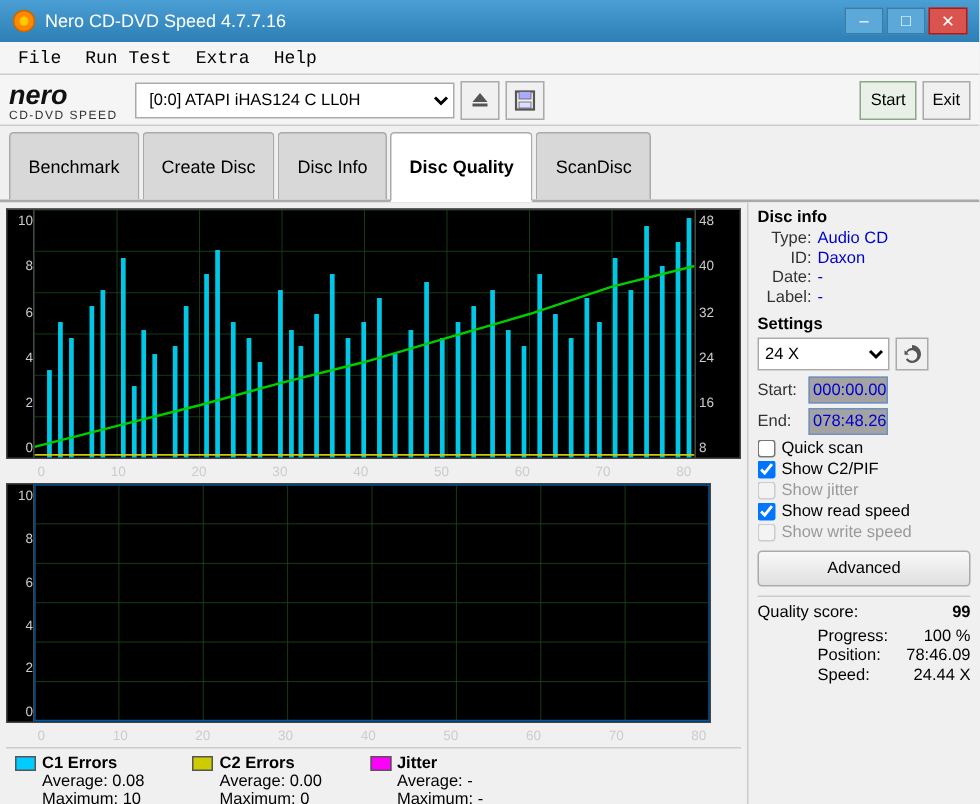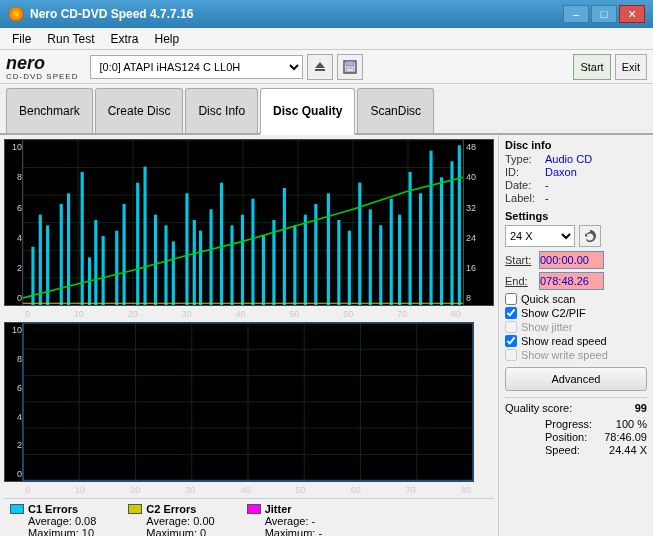--- a/index.html
+++ b/index.html
@@ -11,21 +11,21 @@
       color: white;
       height: 28px;
       display: flex;
       align-items: center;
       justify-content: space-between;
       padding: 0 8px;
       user-select: none;
     }
     .title-bar-left { display: flex; align-items: center; gap: 6px; }
     .title-bar-icon { width: 16px; height: 16px; }
-    .title-bar-title { font-size: 12px; font-weight: bold; }
+    .title-bar-title { font-size: 12px; font-weight: normal; }
     .title-bar-controls { display: flex; gap: 2px; }
     .title-bar-btn {
       width: 26px; height: 18px;
       background: #5ba8d9;
       border: 1px solid #3a7ca8;
       color: white;
       font-size: 11px;
       cursor: pointer;
       display: flex; align-items: center; justify-content: center;
     }
@@ -37,20 +37,21 @@
       border-bottom: 1px solid #ccc;
       height: 22px;
       display: flex;
       align-items: center;
       padding: 0 4px;
     }
     .menu-item {
       padding: 2px 8px;
       cursor: pointer;
       font-size: 12px;
+      font-family: Liberation Mono, monospace;
     }
     
     
     .toolbar {
       background: #f5f5f5;
       border-bottom: 1px solid #ccc;
       height: 34px;
       display: flex;
       align-items: center;
       padding: 0 6px;
@@ -127,56 +128,56 @@
       margin-bottom: 2px;
       font-size: 11px;
     }
     
     .info-row {
       display: flex;
       gap: 4px;
       margin-bottom: 1px;
       font-size: 11px;
     }
-    .info-label { color: #333; min-width: 36px; }
+    .info-label { color: #333; min-width: 36px; text-align: right; }
     .info-value { color: #0000cc; }
     
     .settings-title {
       font-weight: bold;
       margin: 6px 0 3px;
       font-size: 11px;
     }
     
     .speed-row {
       display: flex;
       align-items: center;
       gap: 4px;
       margin-bottom: 4px;
     }
     .speed-select {
-      width: 70px; height: 22px;
+      width: 88px; height: 22px;
       border: 1px solid #aaa; background: white;
       font-size: 11px;
     }
     
     .time-row {
       display: flex;
       align-items: center;
       gap: 4px;
       margin-bottom: 3px;
       font-size: 11px;
     }
-    .time-label { min-width: 30px; color: #333; text-decoration: underline; }
+    .time-label { min-width: 30px; color: #333; }
     .time-input {
-      width: 65px; height: 18px;
+      width: 53px; height: 18px;
       border: 1px solid #7090c0;
       color: #0000cc;
       font-size: 11px;
-      text-align: left;
-      background: #fca5a5;
+      text-align: right;
+      background: #a3a3a3;
     }
     
     .checkbox-row {
       display: flex;
       align-items: center;
       gap: 4px;
       margin-bottom: 2px;
       font-size: 11px;
     }
     .checkbox-row input[type="checkbox"] { width: 12px; height: 12px; }

